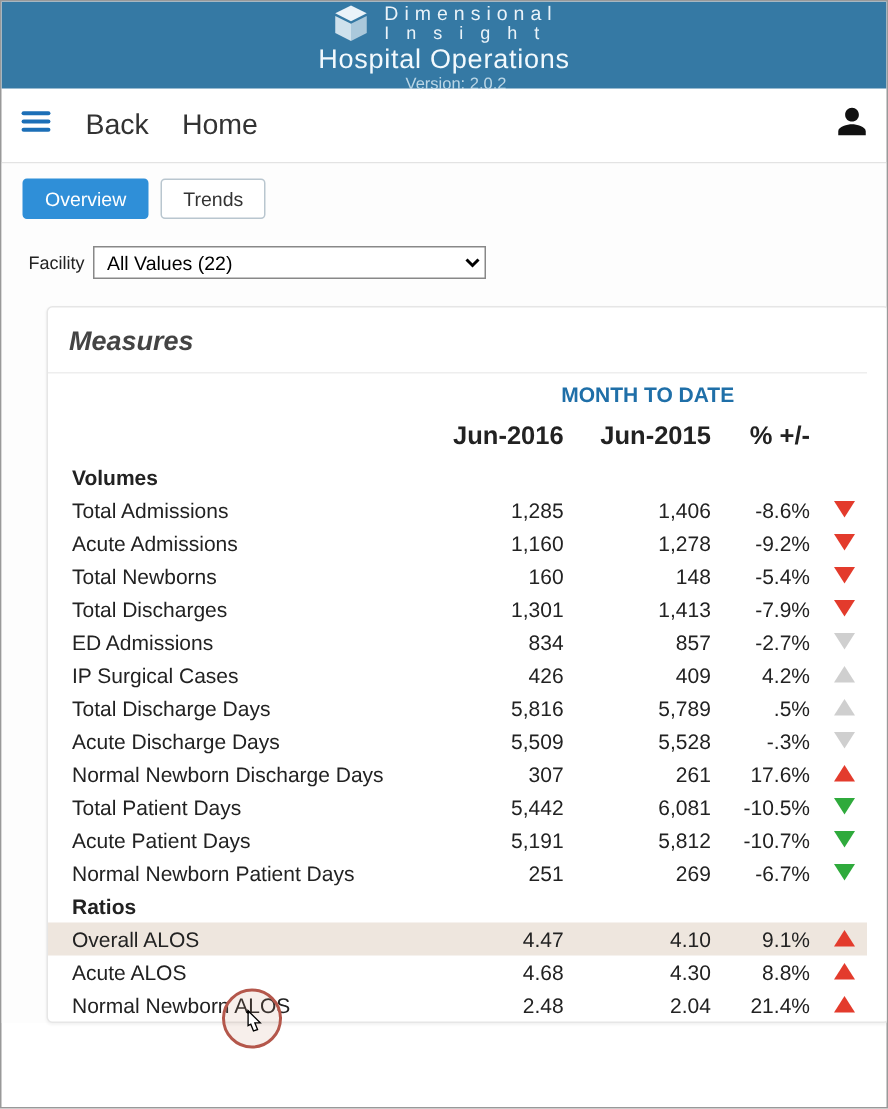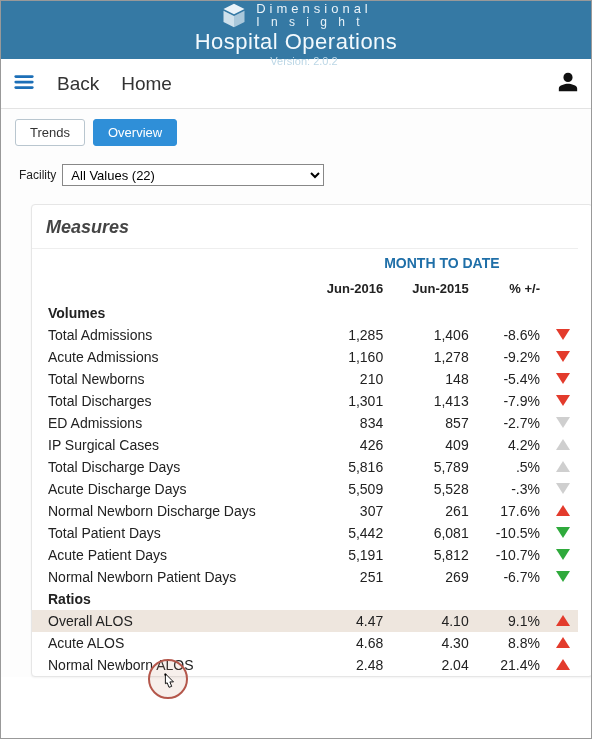--- a/index.html
+++ b/index.html
@@ -5,21 +5,21 @@
   * { box-sizing: border-box; margin: 0; padding: 0; }
   html, body { width: 592px; height: 739px; font-family: "Segoe UI", Arial, sans-serif; background: #fff; overflow: hidden; }
   body { border: 1px solid #999; }
 
   .brand-bar { background: #3579a4; color: #fff; height: 58px; display: flex; align-items: center; padding: 0 14px; flex-direction: column; }
   .logo-wrap { display: flex; align-items: center; gap: 8px; }
   .logo-icon { width: 28px; height: 28px; }
   .logo-text { font-size: 12px; letter-spacing: 4px; line-height: 1.05; font-weight: 300; color:#eaf3f9;}
   .logo-text .d1 { font-size: 13px; }
   .separator { width: 1px; height: 34px; background: #6fa0bf; margin: 0 18px; }
-  .app-title { font-size: 22px; font-weight: 300; letter-spacing: .5px; color:#f2f9fd;}
+  .app-title { font-size: 18px; font-weight: 300; letter-spacing: .5px; color:#f2f9fd;}
   .version { margin-left: 16px; font-size: 11px; color: #bcd7e6; }
 
   .toolbar { height: 50px; display: flex; align-items: center; padding: 0 12px; border-bottom: 1px solid #e3e3e3; gap: 22px; justify-content: space-between; }
   .hamburger { color: #1c6fb7; cursor: pointer; }
   .hamburger svg { width: 22px; height: 22px; }
   .toolbar .nav-link { font-size: 19px; color: #333; cursor: pointer; }
   .user-ic { margin-left: auto; }
 
   .content { padding: 10px 0 0 8px; background:#fdfdfd;}
   .tabs { display: flex; gap: 8px; padding-left: 6px; }
@@ -29,21 +29,21 @@
   .filter-row { display: flex; align-items: center; gap: 6px; padding: 18px 0 14px 10px; }
   .filter-label { font-size: 12px; font-weight: normal; color:#222;}
   .filter-select { font-size: 13px; width: 262px; height: 22px; border: 1px solid #888; padding: 0 4px; background:#fff; }
 
   .card { margin: 4px 0 0 22px; background: #fff; border: 1px solid #e6e6e6; border-radius: 4px; box-shadow: 0 1px 2px rgba(0,0,0,.05); padding: 12px 14px 0 0; width: 562px; }
   .card-title { font-size: 18px; font-weight: bold; font-style: italic; color: #444; padding: 0 0 10px 14px; }
 
   table.measures { width: 100%; border-collapse: collapse; font-size: 14px; }
   table.measures th { font-weight: bold; }
   .mtd-header th { color: #1f6fa8; font-size: 14px; text-align: center; border-top: 1px solid #eee; padding: 6px 0;}
-  .col-headers th { color: #222; font-size: 13px; padding: 4px 8px 6px; }
+  .col-headers th { color: #222; font-size: 17px; padding: 4px 8px 6px; }
   .col-headers th:nth-child(1){ text-align:left; padding-left:16px;}
   .col-headers th:nth-child(2),
   .col-headers th:nth-child(3),
   .col-headers th:nth-child(4){ text-align:right; }
   .col-headers th:nth-child(5){ width:26px; }
 
   .section-row td { font-weight: bold; padding: 6px 8px 2px 16px; color:#222;}
   tbody.data tr td { padding: 3px 8px; color:#222;}
   tbody.data tr td:nth-child(1){ padding-left:16px; text-align:left;}
   tbody.data tr td:nth-child(2),
@@ -100,22 +100,22 @@
   <span class="nav-link">Home</span>
   <span class="user-ic">
     <svg width="22" height="22" viewBox="0 0 24 24">
         <path fill="#111" d="M12 12c2.8 0 5-2.2 5-5s-2.2-5-5-5-5 2.2-5 5 2.2 5 5 5zm0 2c-3.3 0-10 1.7-10 5v3h20v-3c0-3.3-6.7-5-10-5z"></path>
       </svg>
   </span>
 </div>
 
 <div class="content">
   <div class="tabs">
+    <div class="tab active">Overview</div>
     <div class="tab">Trends</div>
-    <div class="tab active">Overview</div>
   </div>
 
   <div class="filter-row">
     <span class="filter-label">Facility</span>
     <select class="filter-select">
       <option>All Values (22)</option>
     </select>
   </div>
 
   <div class="card">
@@ -147,21 +147,21 @@
           </tr>
           <tr>
             <td>Acute Admissions</td>
             <td>1,160</td>
             <td>1,278</td>
             <td>-9.2%</td>
             <td><span class="tri down-red"></span></td>
           </tr>
           <tr>
             <td>Total Newborns</td>
-            <td>210</td>
+            <td>160</td>
             <td>148</td>
             <td>-5.4%</td>
             <td><span class="tri down-red"></span></td>
           </tr>
           <tr>
             <td>Total Discharges</td>
             <td>1,301</td>
             <td>1,413</td>
             <td>-7.9%</td>
             <td><span class="tri down-red"></span></td>

